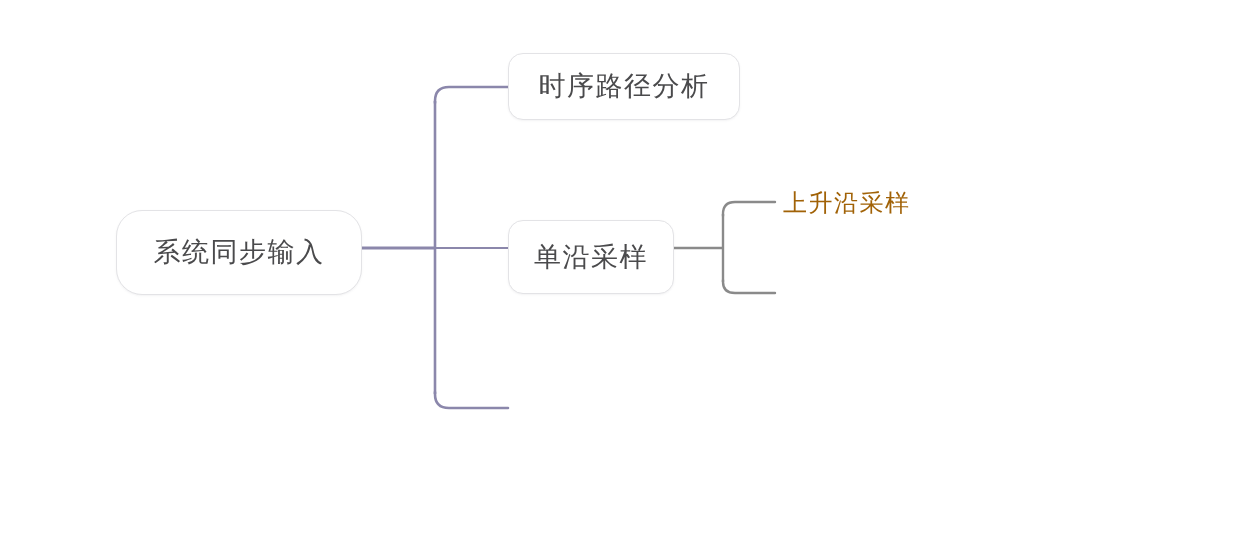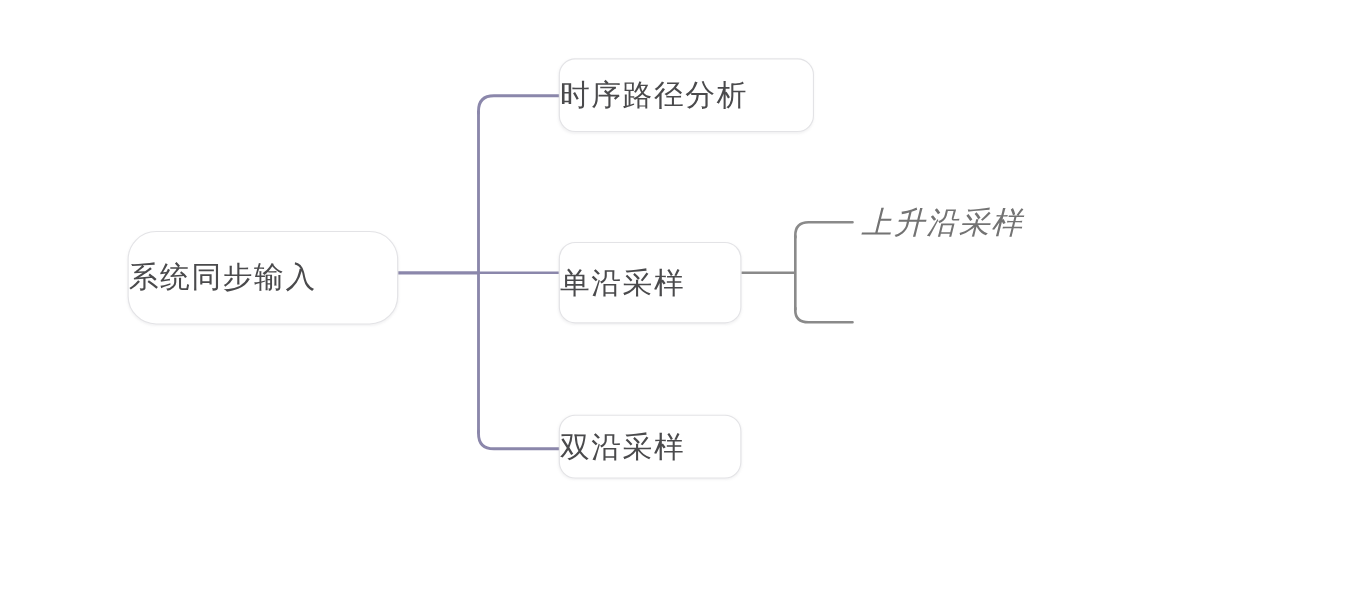--- a/index.html
+++ b/index.html
@@ -25,46 +25,45 @@
     top: 0;
     width: 1234px;
     height: 537px;
     pointer-events: none;
   }
   .node-box {
     position: absolute;
     box-sizing: border-box;
     display: flex;
     align-items: center;
-    justify-content: flex-start;
+    justify-content: center;
     background: #ffffff;
     border: 1.4px solid #e3e3e6;
     border-radius: 15px;
     box-shadow: 0 1px 2px rgba(140,140,150,0.10);
   }
   .node-label {
     color: #4a4a4c;
     font-size: 27px;
     line-height: 1;
     letter-spacing: 1.5px;
     white-space: nowrap;
   }
   .leaf-text {
     position: absolute;
     display: flex;
     align-items: center;
     white-space: nowrap;
   }
   .leaf-label {
-    color: #737373;
-    font-size: 28px;
+    color: #a16207;
+    font-size: 24px;
     line-height: 1;
     letter-spacing: 1.5px;
     white-space: nowrap;
-    font-style: italic;
   }
 
   
   #node-root {
     left: 116px;
     top: 210px;
     width: 246px;
     height: 85px;
     border-radius: 26px;
   }
@@ -130,22 +129,19 @@
   </div>
 
   <div class="node-box" id="node-branch-0">
     <span class="node-label">时序路径分析</span>
   </div>
 
   <div class="node-box" id="node-branch-1">
     <span class="node-label">单沿采样</span>
   </div>
 
-  <div class="node-box" id="node-branch-2">
-    <span class="node-label">双沿采样</span>
-  </div>
 
   <div class="leaf-text" id="leaf-0">
     <span class="leaf-label">上升沿采样</span>
   </div>
 
 
 </div>
 
 </body></html>

